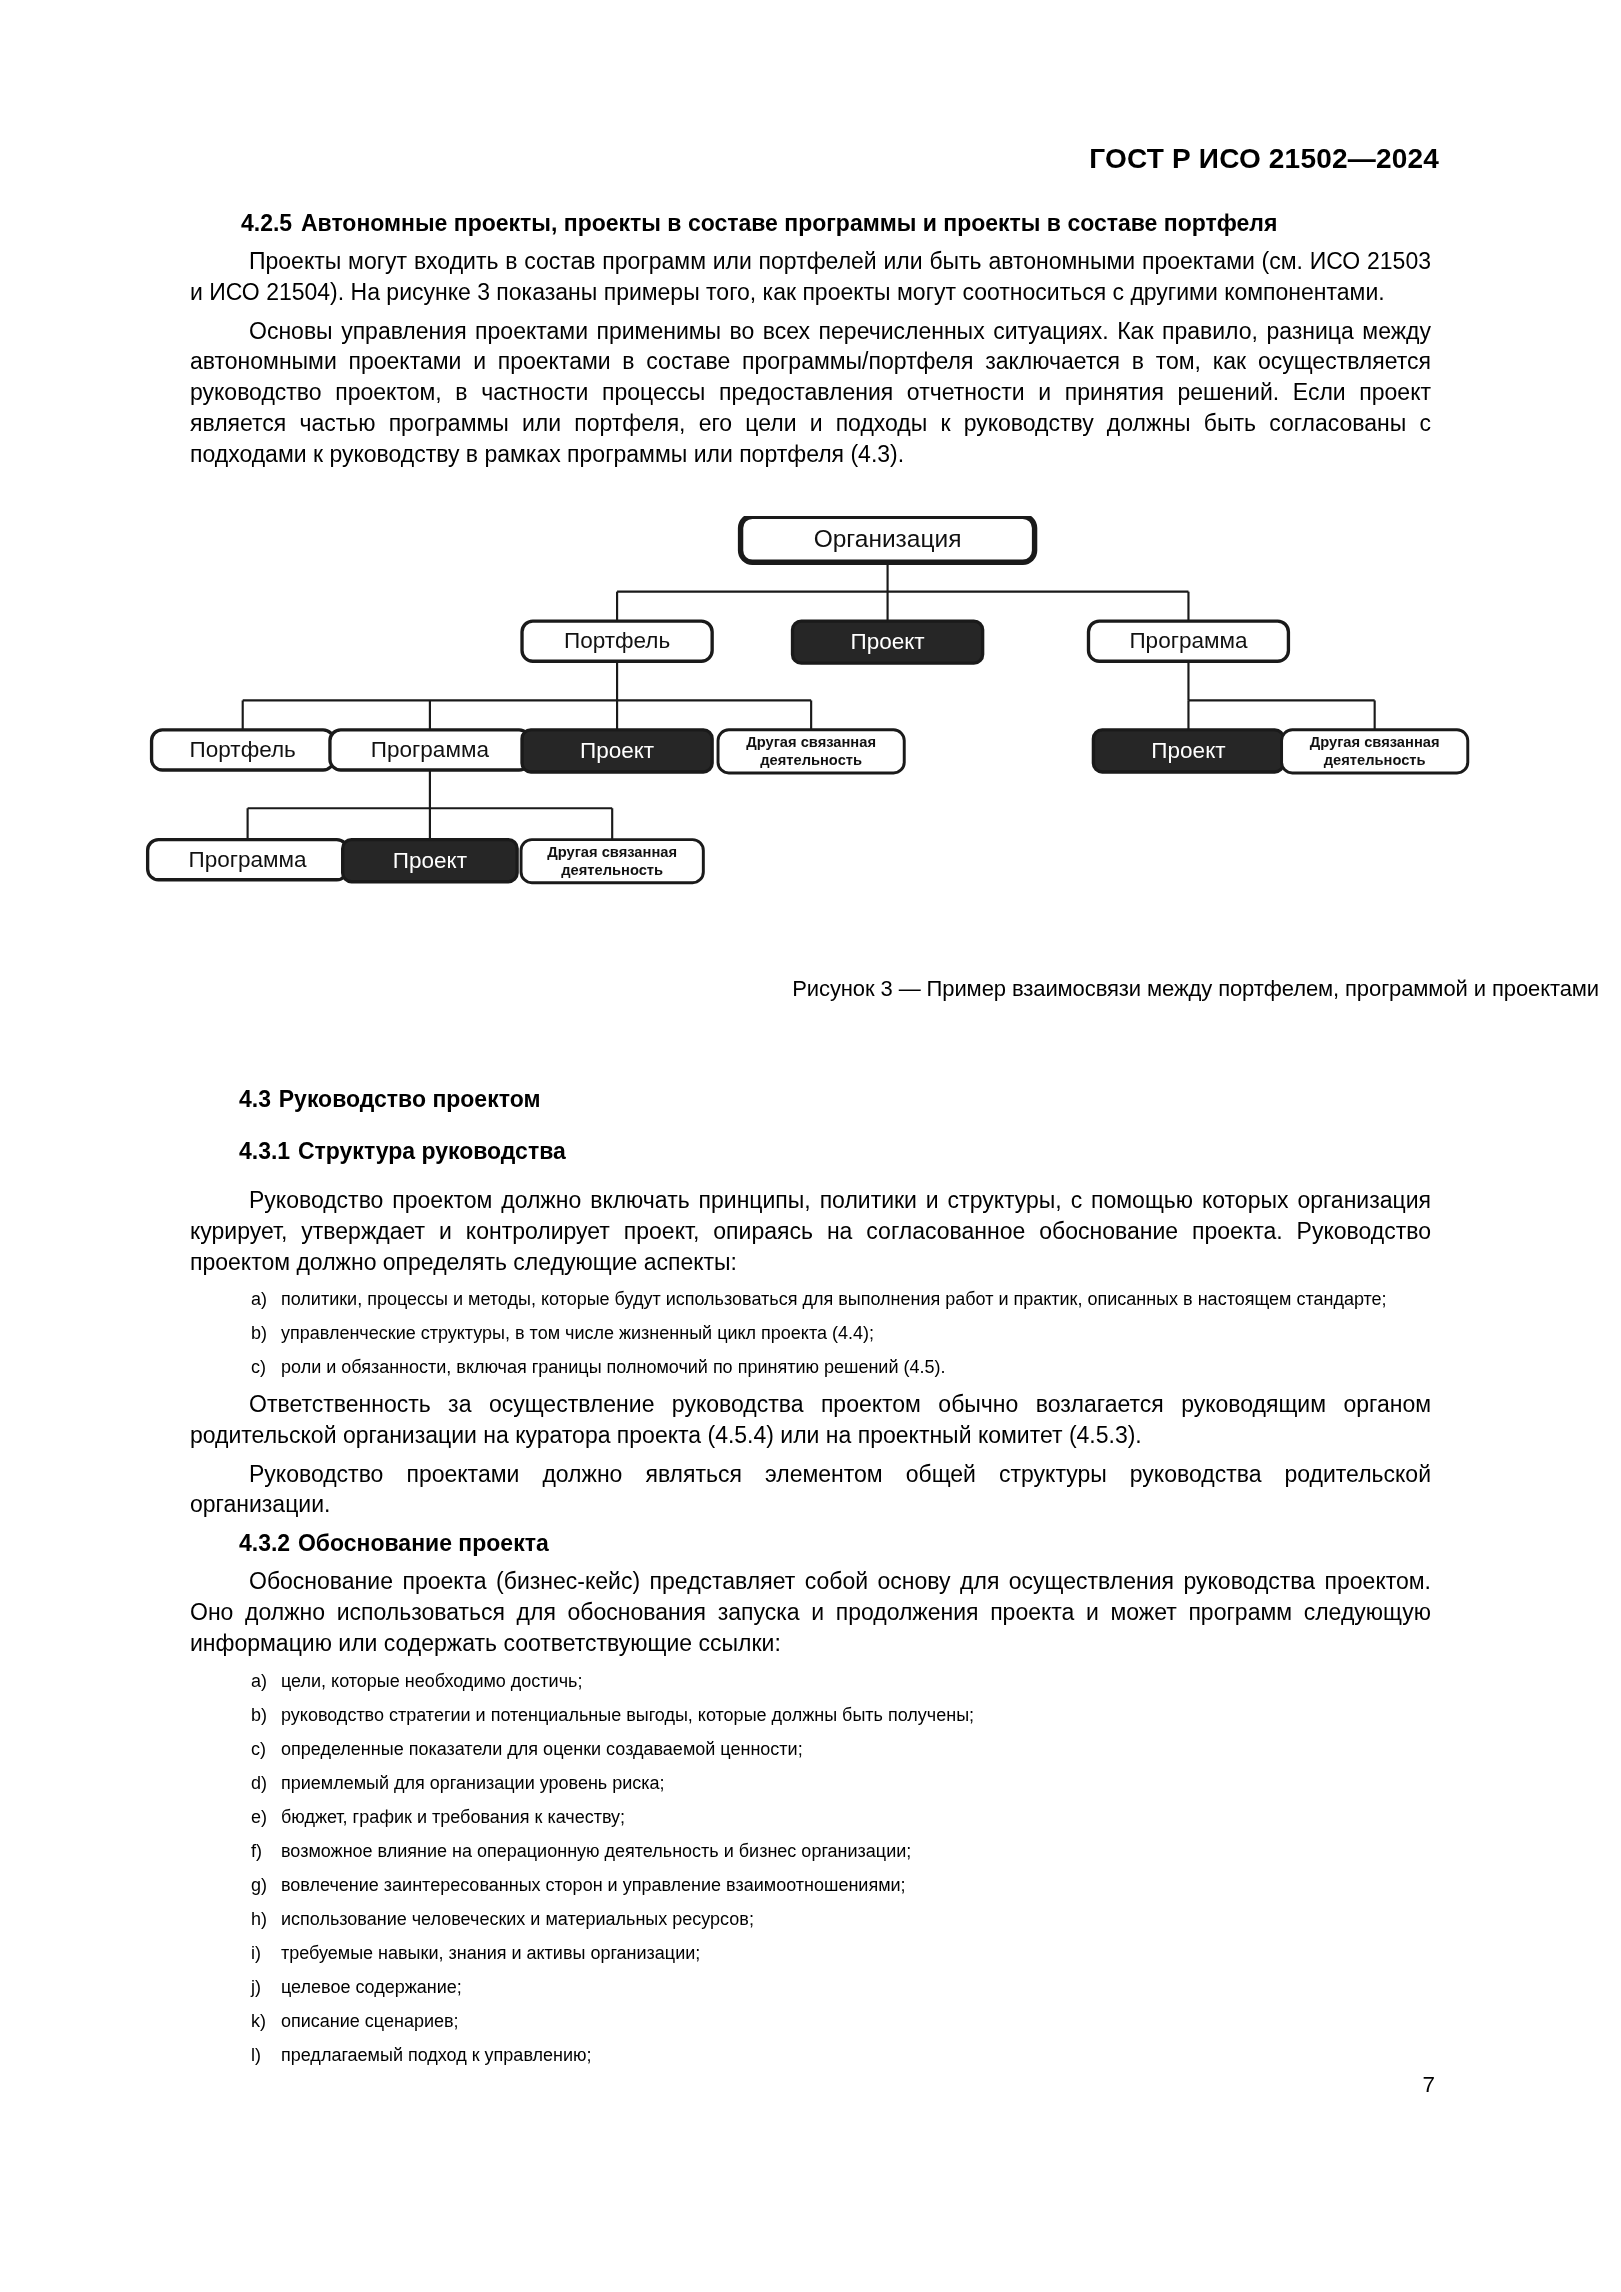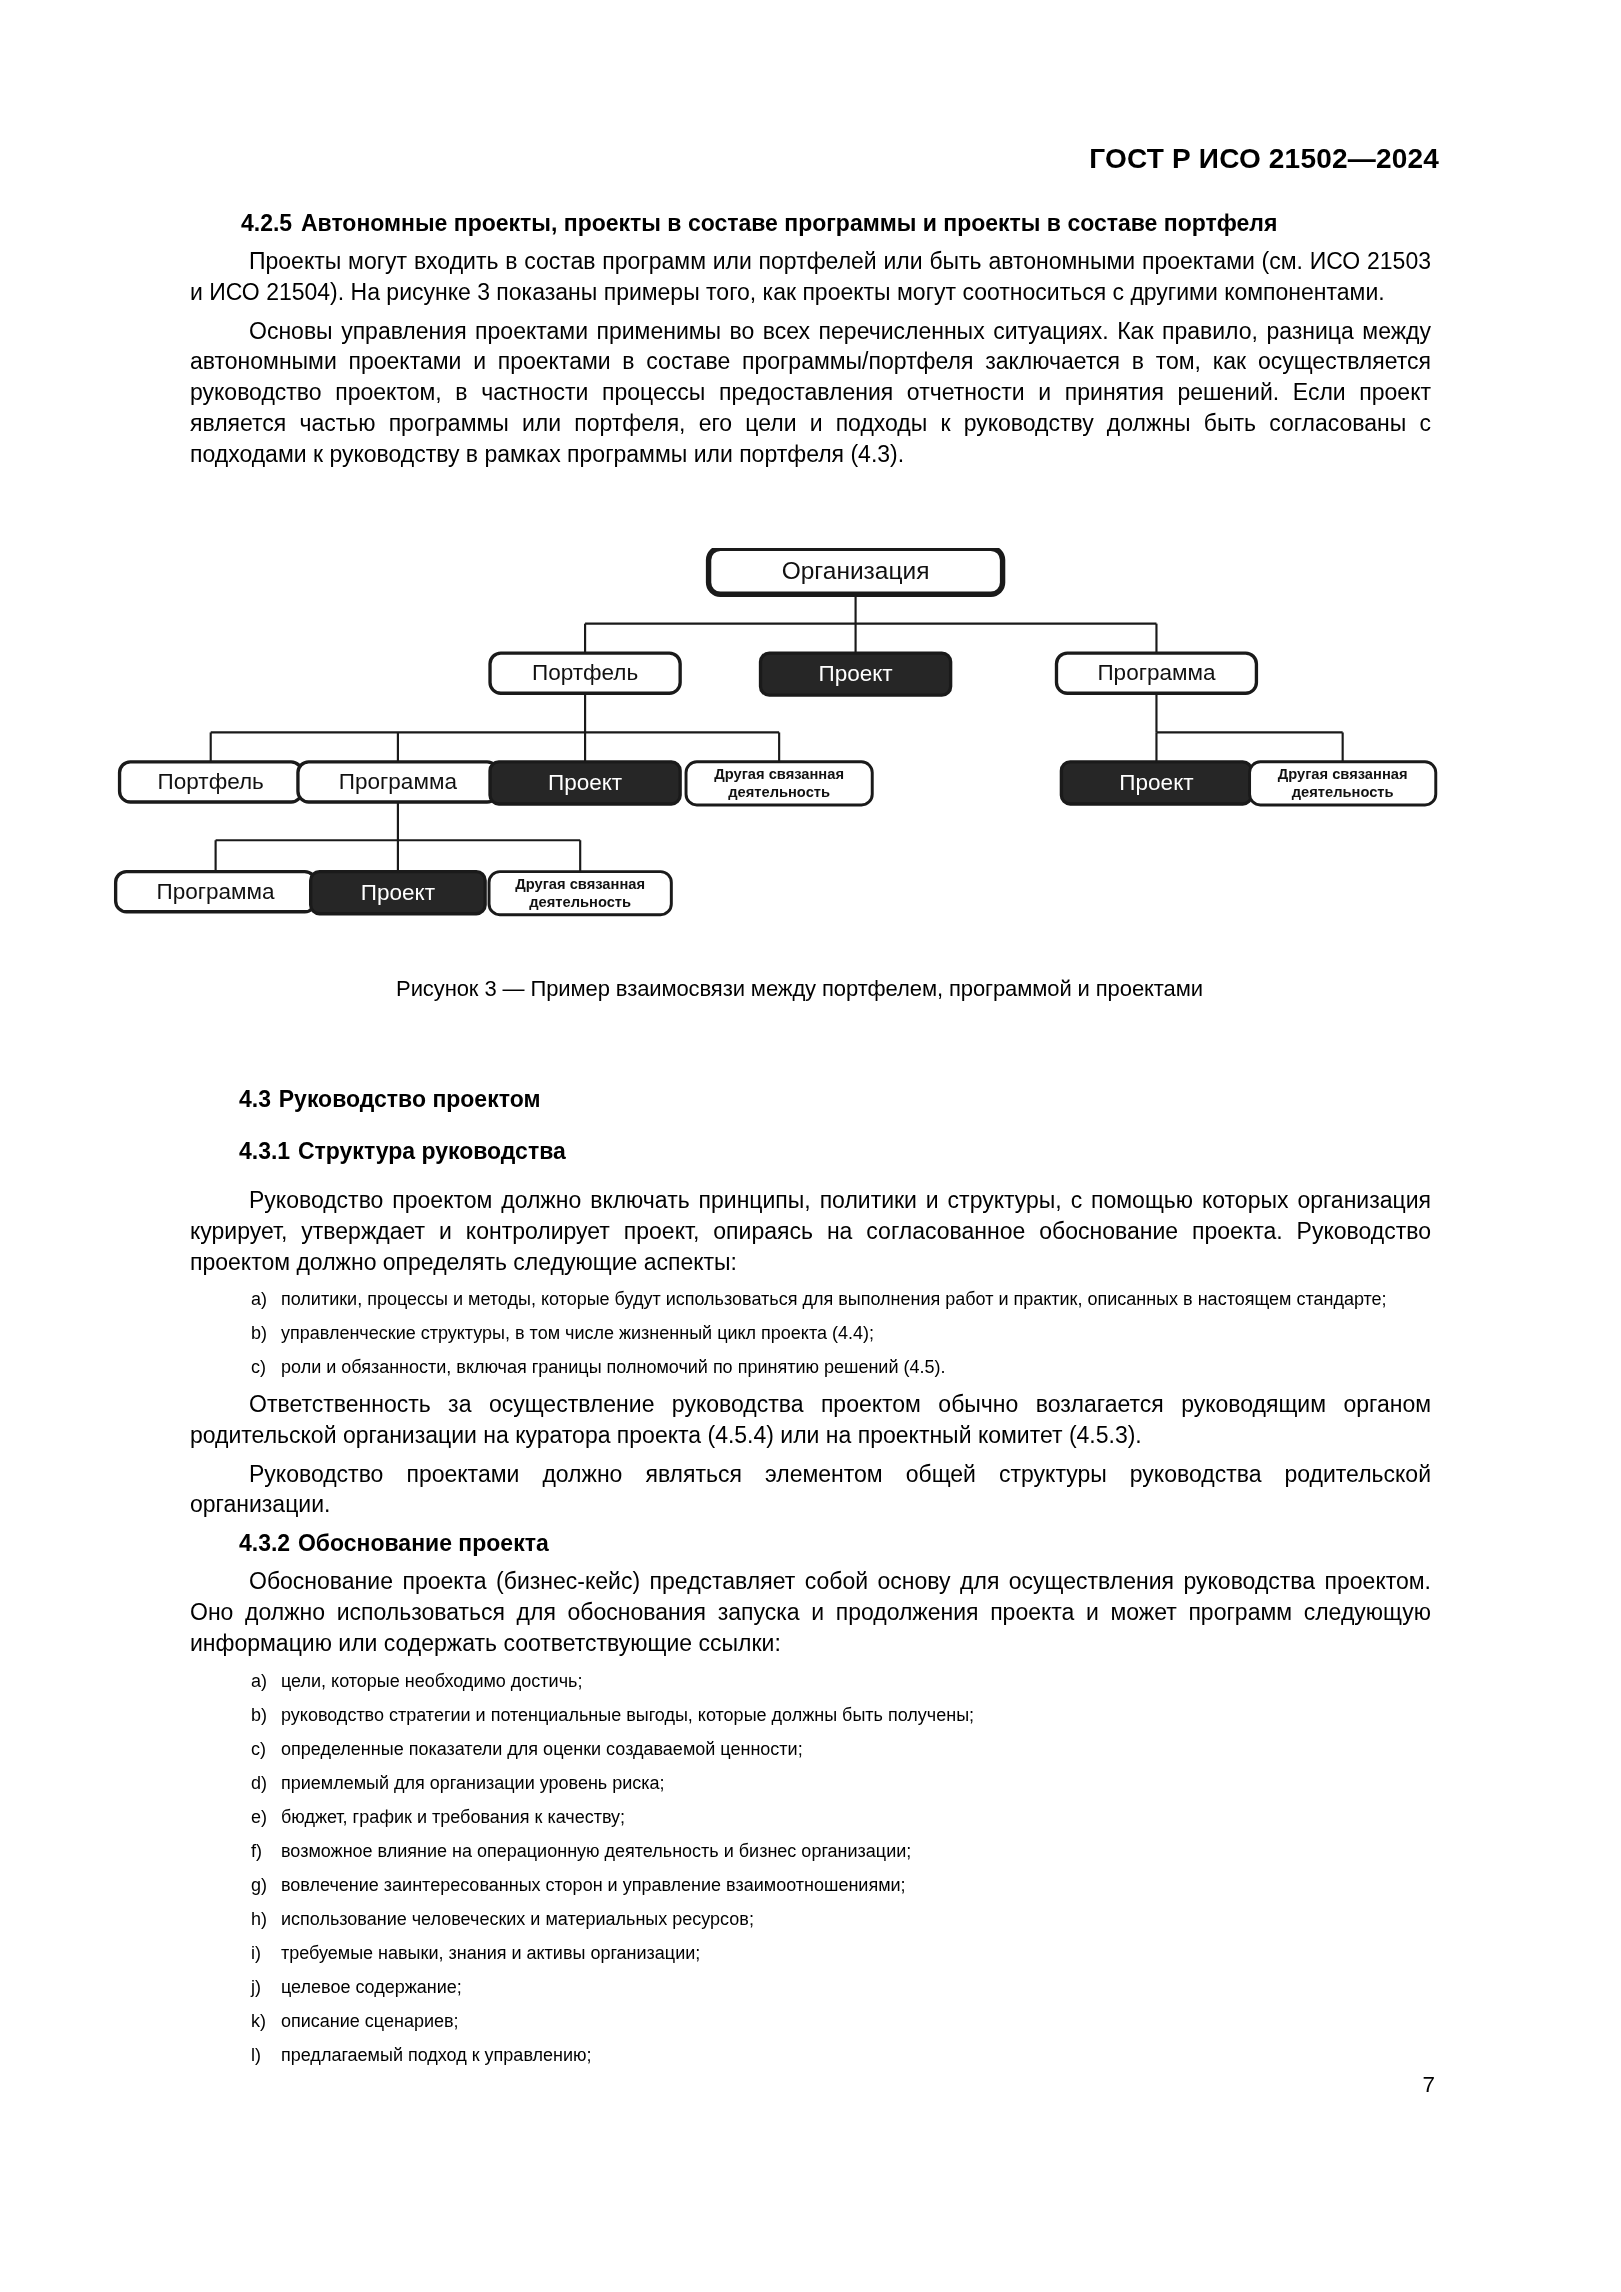--- a/index.html
+++ b/index.html
@@ -90,32 +90,33 @@
   }
   ul.alpha li .mk {
     display: inline-block;
     min-width: 30px;
   }
 
   
   .figure-wrap {
     position: absolute;
     left: 0;
-    top: 548px;
+    top: 516px;
     width: 1348px;
     height: 461px;
+    padding-left: 32px;
   }
   svg.diagram { display: block; }
 
   .caption {
     position: absolute;
     top: 976px;
     left: 0;
     width: 1599px;
-    text-align: center;
+    text-align: right;
     font-size: 22px;
     letter-spacing: -0.1px;
   }
 
   
   .folio {
     position: absolute;
     right: 186px;
     top: 2072px;
     font-size: 22.5px;

